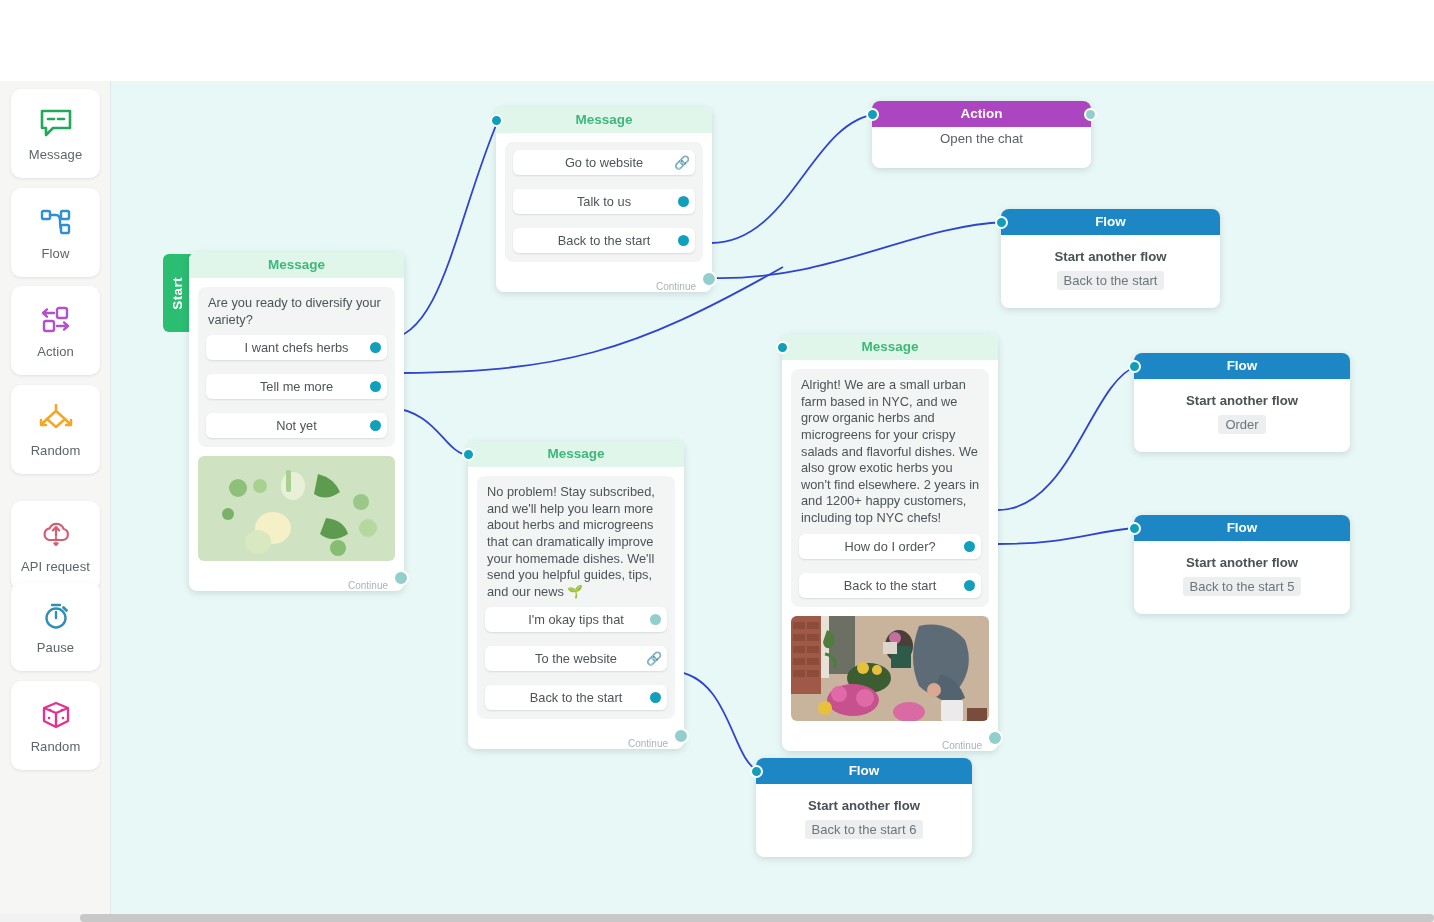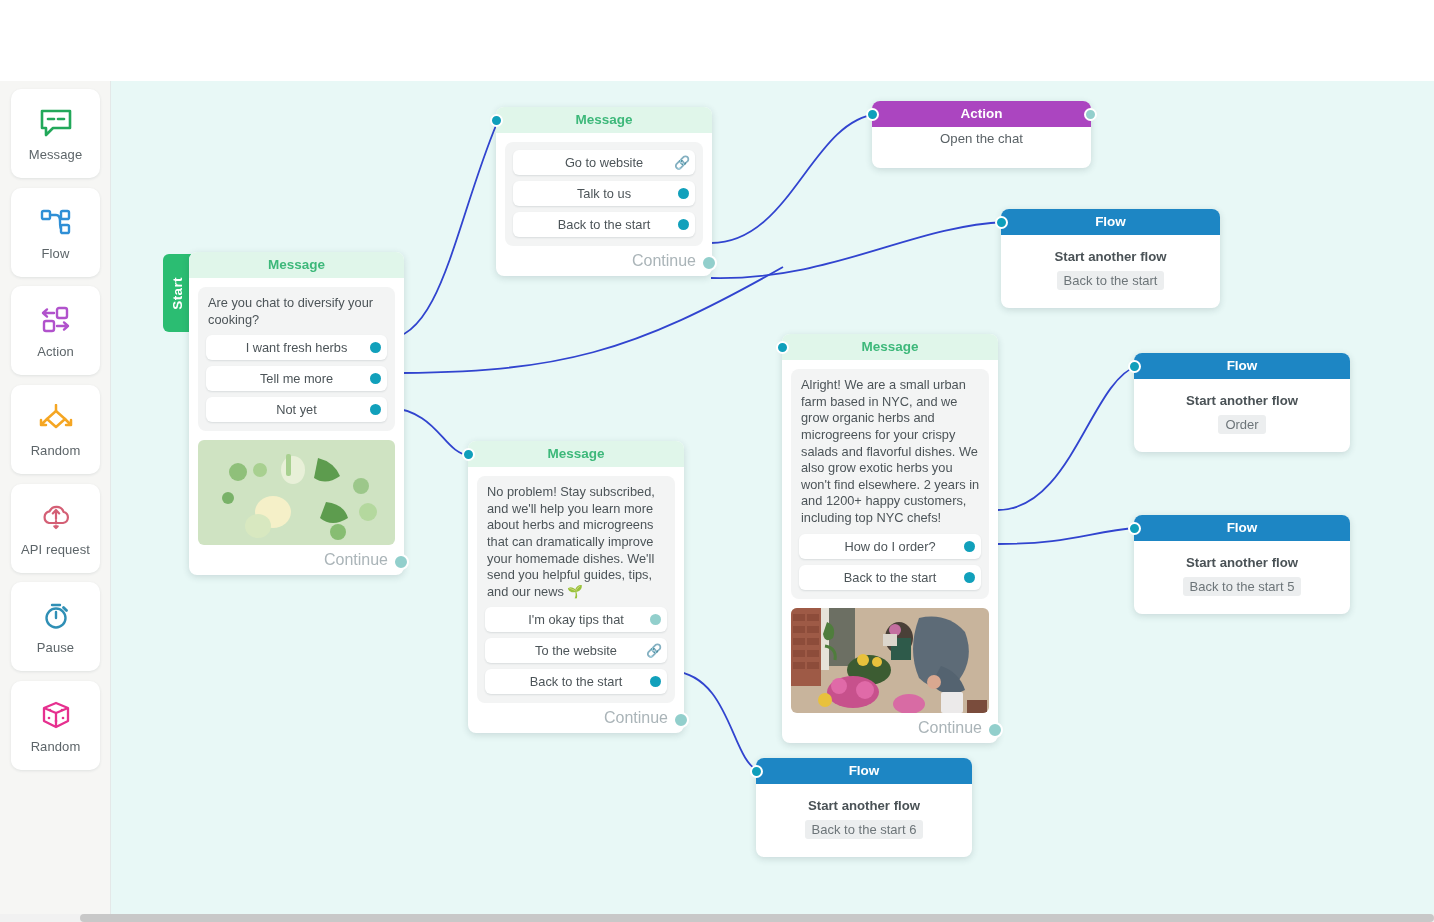--- a/index.html
+++ b/index.html
@@ -116,21 +116,21 @@
     font-size: 12.8px; line-height: 1.30;
     color: #4c5458;
     margin: 0 0 7px 2px;
   }
   .reply {
     position: relative;
     height: 25px;
     background: #ffffff;
     border-radius: 6px;
     box-shadow: 0 1px 2px rgba(40,60,70,.13);
-    margin-bottom: 6px;
+    margin-bottom: 14px;
     display: flex; align-items: center; justify-content: center;
     font-size: 12.8px; color: #4c5458;
     cursor: pointer;
   }
   .reply:last-child { margin-bottom: 0; }
   .reply .port {
     position: absolute; right: 6px; top: 50%;
     width: 11px; height: 11px; margin-top: -5.5px;
     border-radius: 50%;
     background: #11a0bb;
@@ -138,23 +138,23 @@
   .reply .port.dim { background: #92cfcc; }
   .reply .linkicon {
     position: absolute; right: 4px; top: 50%;
     margin-top: -8px;
     color: #b6bdc0;
     font-size: 13px;
     line-height: 16px;
   }
   .continue-row {
     height: 30px;
-    display: flex; align-items: center; justify-content: flex-end;
+    display: flex; align-items: flex-end; justify-content: flex-end;
     padding-right: 16px;
-    font-size: 16px; color: #aab4b8;
+    font-size: 10px; color: #aab4b8;
     position: relative;
   }
   .continue-row .port {
     position: absolute; right: -5px; top: 50%;
     width: 12px; height: 12px; margin-top: -6px;
     border-radius: 50%; background: #92cfcc;
     border: 2px solid #ffffff;
   }
   .in-port {
     position: absolute; left: -6px; top: 7px;
@@ -263,21 +263,21 @@
         <svg width="38" height="30" viewBox="0 0 38 30">
           <path d="M19 7 L28 15 L19 23 L10 15 Z" fill="none" stroke="#f5a623" stroke-width="2.5" stroke-linejoin="round"></path>
           <path d="M19 7 V1" stroke="#f5a623" stroke-width="2.5" stroke-linecap="round"></path>
           <path d="M10 15 L4 21 M4 21 L4 16 M4 21 L9 21" fill="none" stroke="#f5a623" stroke-width="2.5" stroke-linecap="round" stroke-linejoin="round"></path>
           <path d="M28 15 L34 21 M34 21 L34 16 M34 21 L29 21" fill="none" stroke="#f5a623" stroke-width="2.5" stroke-linecap="round" stroke-linejoin="round"></path>
         </svg>
       </div>
       <div class="side-label">Random</div>
     </div>
 
-    <div class="side-item" style="top:403px">
+    <div class="side-item" style="top:420px">
       <div class="side-icon">
         <svg width="32" height="30" viewBox="0 0 32 30">
           <path d="M9 20 A6 6 0 0 1 9.6 8.3 A7.5 7.5 0 0 1 23.6 9 A5.6 5.6 0 0 1 23 20 Z" fill="none" stroke="#d45f75" stroke-width="2.2" stroke-linejoin="round"></path>
           <path d="M16 16 V7 M16 7 L12.8 10.4 M16 7 L19.2 10.4" fill="none" stroke="#d45f75" stroke-width="2.2" stroke-linecap="round" stroke-linejoin="round"></path>
           <path d="M16 18 V25 M16 25 L13 22 M16 25 L19 22" fill="none" stroke="#d45f75" stroke-width="2.2" stroke-linecap="round" stroke-linejoin="round" stroke-dasharray="2.4 2.6"></path>
         </svg>
       </div>
       <div class="side-label">API request</div>
     </div>
 
@@ -332,23 +332,23 @@
       </g>
     </svg>
 
     <div id="start-tab" style="left:52px; top:173px;">
       <span>Start</span>
     </div>
 
     <div class="node" style="left:78px; top:171px; width:215px;">
       <div class="node-head head-message">Message</div>
       <div class="msg-body">
-        <div class="msg-text">Are you chat to diversify your cooking?</div>
-        <div class="reply">
-          <span>I want fresh herbs</span>
+        <div class="msg-text">Are you ready to diversify your variety?</div>
+        <div class="reply">
+          <span>I want chefs herbs</span>
           <span class="port"></span>
         </div>
         <div class="reply">
           <span>Tell me more</span>
           <span class="port"></span>
         </div>
         <div class="reply">
           <span>Not yet</span>
           <span class="port"></span>
         </div>

